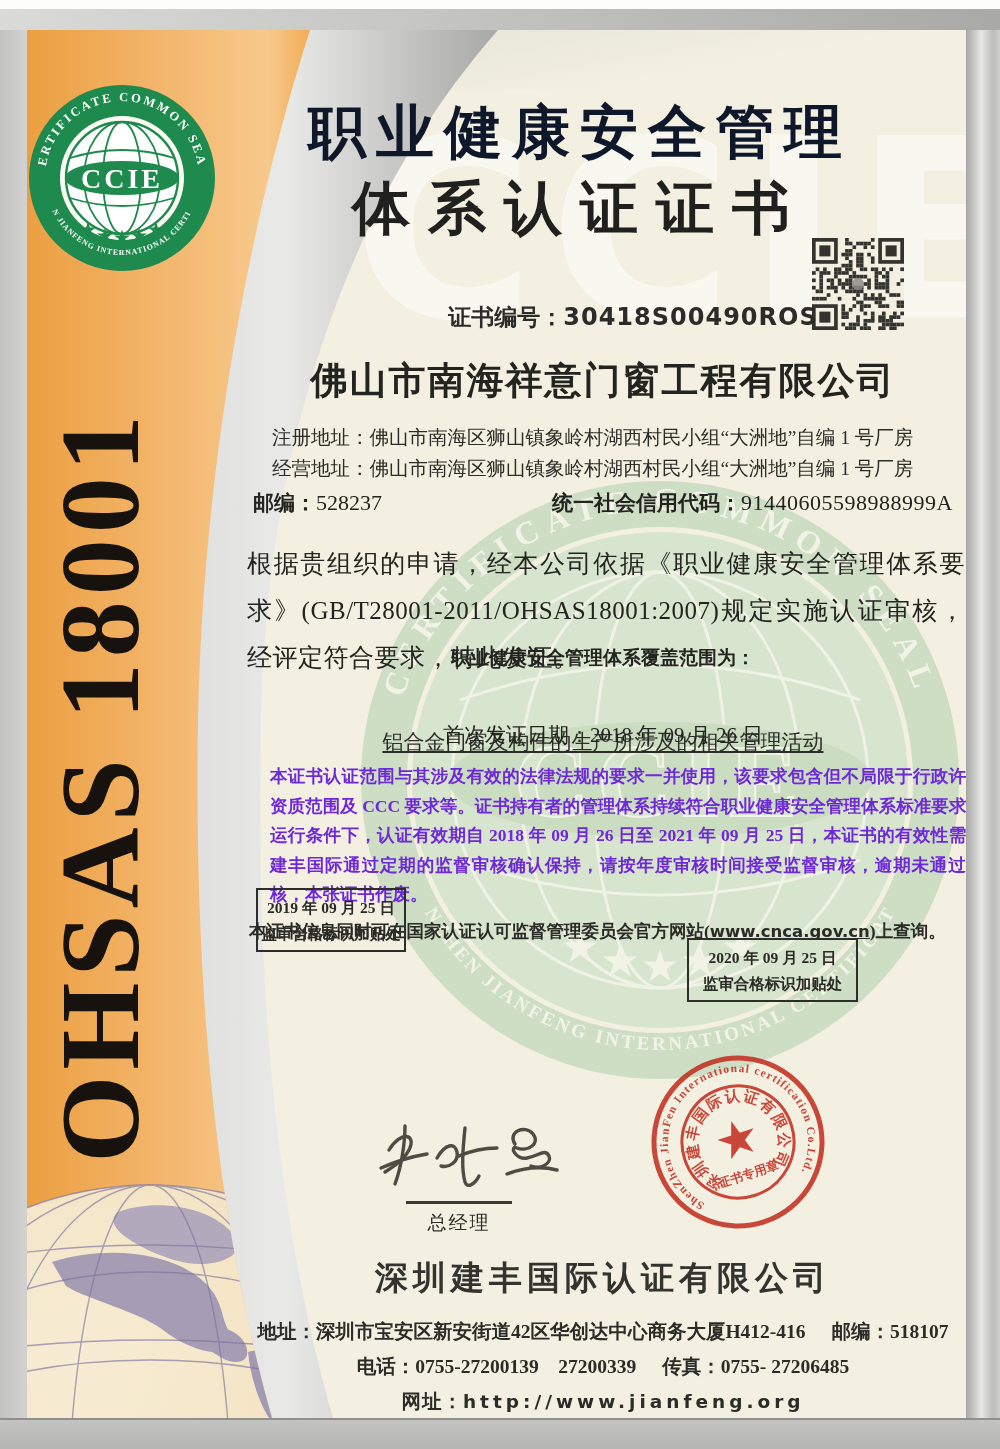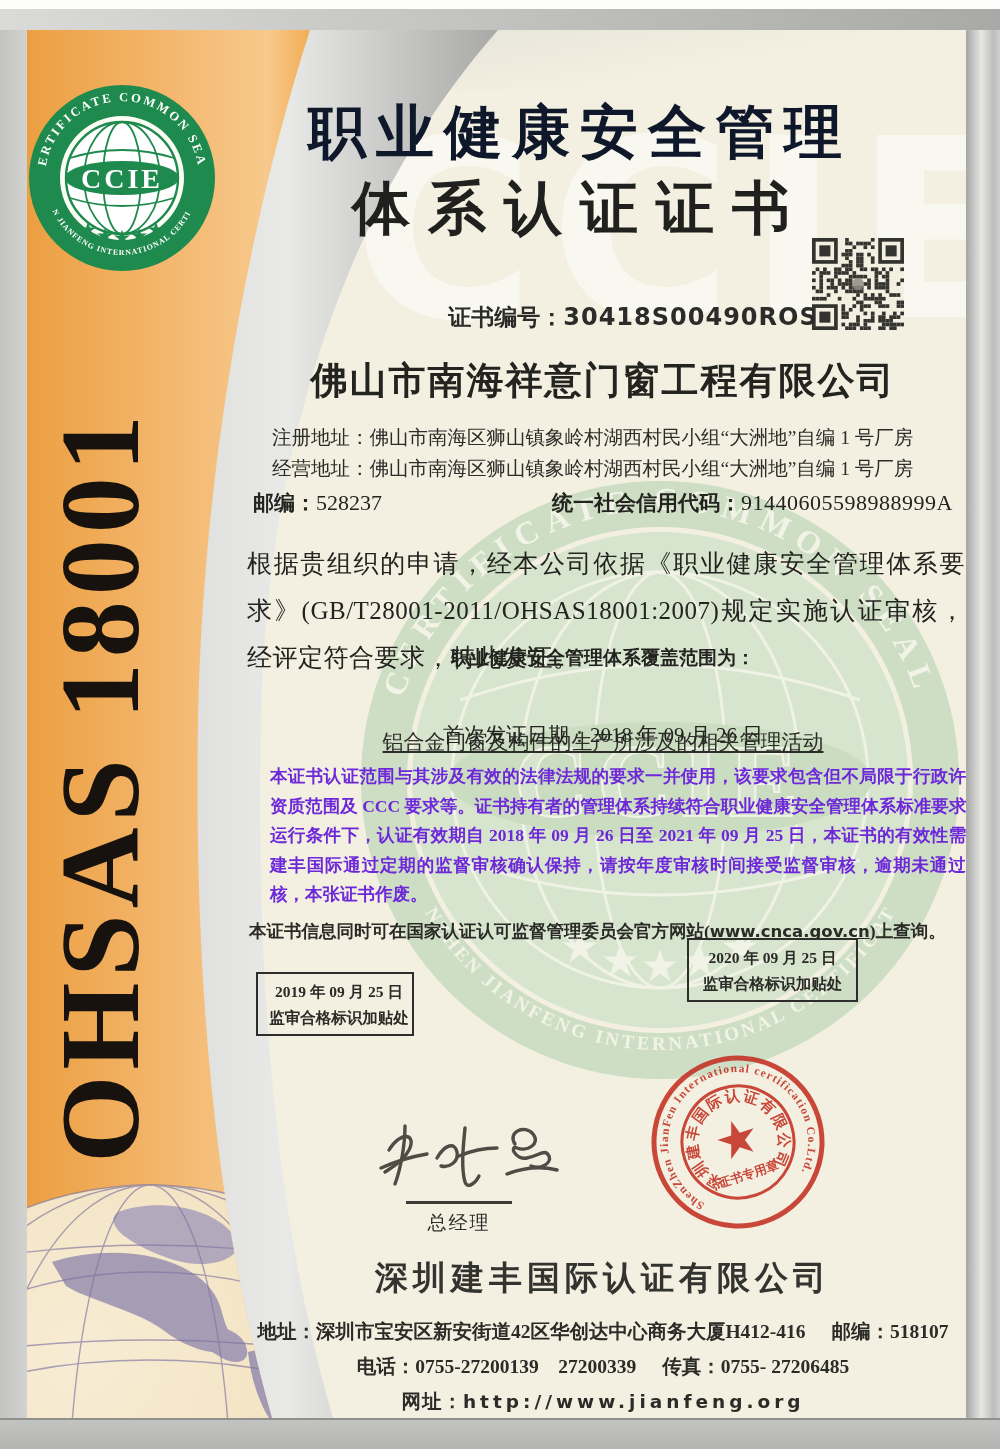--- a/index.html
+++ b/index.html
@@ -47,21 +47,21 @@
   #scope-head{left:240px;top:645px;width:726px;font-size:19px;font-weight:bold;color:#23231f;}
   #scope{left:240px;top:728px;width:726px;font-size:21px;color:#2c2c28;text-decoration:underline;}
   #first-issue{left:240px;top:721px;width:726px;font-size:21px;font-weight:normal;color:#23231f;}
   #terms{left:249px;top:762px;width:714px;font-size:17.5px;line-height:29.5px;
     text-align:justify;font-weight:bold;color:#6d28d9;margin-left:21px;}
   .infoline{left:249px;width:714px;font-size:17.5px;font-weight:bold;color:#2a2a26;white-space:nowrap;}
   #info1{top:886px;} #info2{top:919px;}
   .infoline .url{text-decoration:underline;font-family:"DejaVu Sans","Liberation Sans",sans-serif;font-size:16.5px;}
   .audit-box{border:2px solid #2d2d2b;background:transparent;text-align:center;
     font-size:15.5px;font-weight:bold;color:#2a2a26;line-height:26px;padding-top:5px;height:55px;}
-  #box-left{left:256px;top:972px;width:146px;padding-left:8px;}
+  #box-left{left:256px;top:888px;width:146px;}
   #box-right{left:687px;top:938px;width:167px;}
   #sig-line{left:406px;top:1201px;width:106px;height:3px;background:#3c3a36;}
   #signer-title{left:381px;top:1210px;width:156px;font-size:19px;color:#2c2c28;letter-spacing:2px;}
   #issuer-name{left:240px;top:1256px;width:726px;font-size:33px;font-weight:900;letter-spacing:5px;
     font-family:"DejaVu Sans","Liberation Sans",sans-serif;color:#33332f;}
   .foot{left:200px;width:806px;font-size:19.5px;font-weight:bold;color:#2b2b27;white-space:nowrap;}
   #foot-addr{top:1318px;} #foot-phone{top:1353px;} #foot-web{top:1388px;letter-spacing:1px;}
   .foot .gap{display:inline-block;width:26px;}
   #foot-web .url{font-family:"DejaVu Sans","Liberation Sans",sans-serif;letter-spacing:4px;font-size:18.5px;}
   svg text{font-family:"Liberation Serif","DejaVu Serif",serif;}

